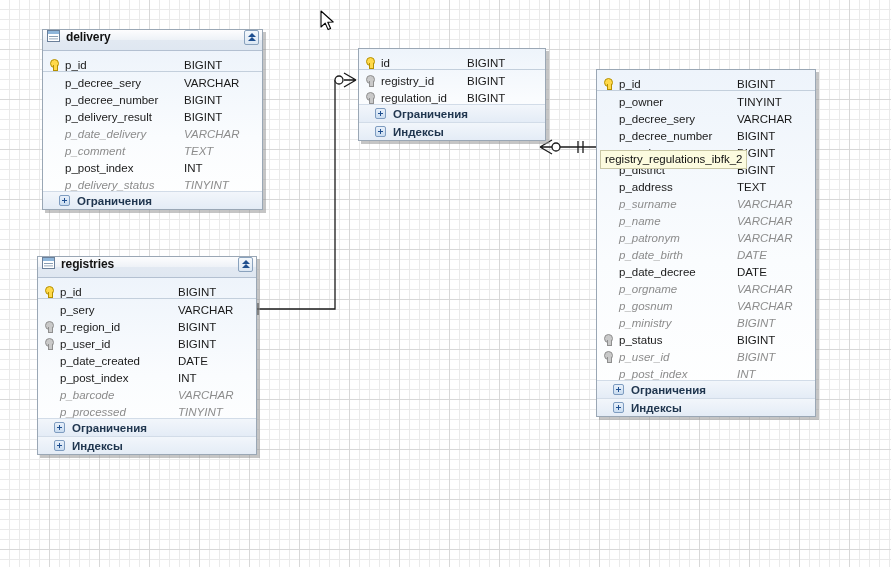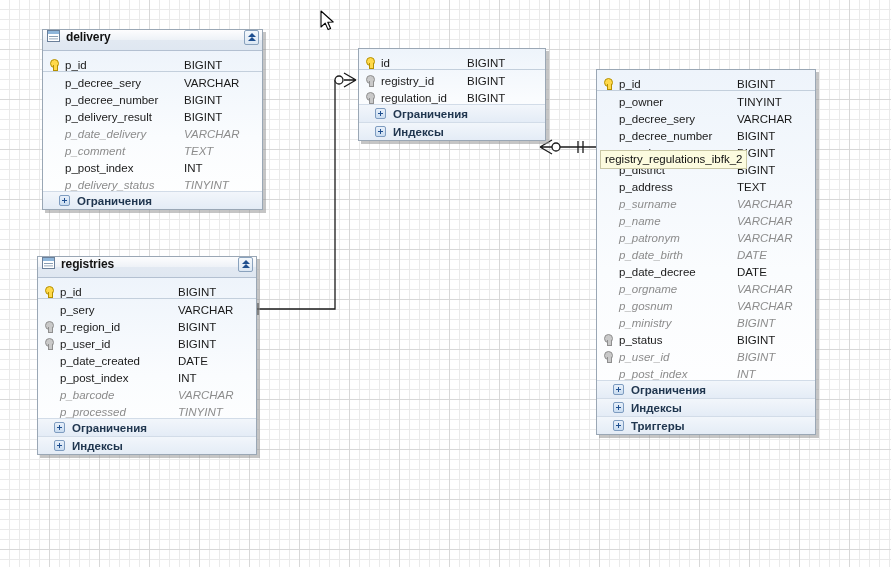--- a/index.html
+++ b/index.html
@@ -373,24 +373,20 @@
             <span class="ftype">INT</span>
           </div>
           <div class="section-row">
             <span class="plus-btn"></span>
             <span>Ограничения</span>
           </div>
           <div class="section-row">
             <span class="plus-btn"></span>
             <span>Индексы</span>
           </div>
-          <div class="section-row">
-            <span class="plus-btn"></span>
-            <span>Триггеры</span>
-          </div>
         </div>
       </div>
       <div class="table-box" style="left: 37px; top: 256px; width: 220px;">
         <div class="tbl-header">
           <span class="tbl-icon"></span>
           <span class="tbl-title">registries</span>
           <span class="collapse-btn"></span>
         </div>
         <div class="tbl-body">
           <div class="row pkrow">

